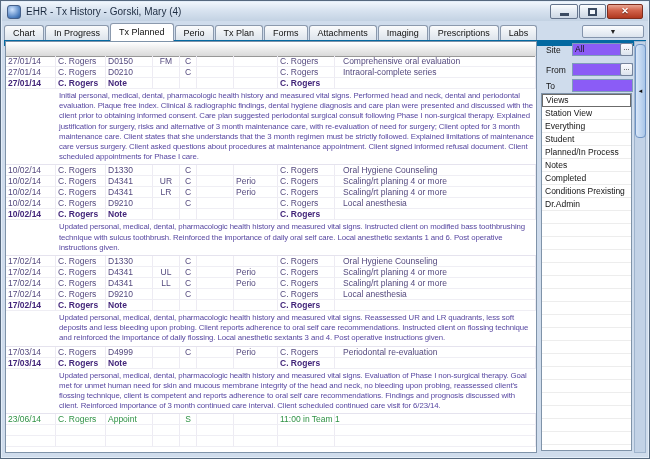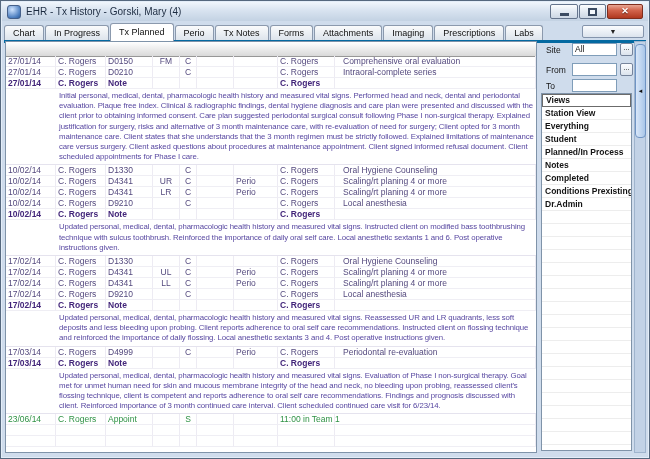--- a/index.html
+++ b/index.html
@@ -18,21 +18,21 @@
   .wb{height:15px;box-sizing:border-box;border:1px solid #64748c;border-radius:2px;
       background:linear-gradient(#fdfefe,#e4ebf3 45%,#ccd7e4);
       display:flex;align-items:center;justify-content:center;}
   .wb-min{width:28px;} .wb-max{width:27px;} 
   .wb-close{width:36px;background:linear-gradient(#e8a694,#d3654d 40%,#b0381f);border-color:#7e2d1d;}
   .glyph-min{width:9px;height:3px;background:#3a4a61;margin-top:5px;}
   .glyph-max{width:9px;height:8px;border:2px solid #3a4a61;box-sizing:border-box;background:#f4f8fc;}
   .glyph-close{color:#fff;font-size:9px;font-weight:bold;line-height:13px;text-shadow:0 1px 1px #5e1d10;}
 
   
-  .tabstrip{position:absolute;top:22px;left:3px;right:3px;height:17px;border-bottom:3px solid #0369a1;}
+  .tabstrip{position:absolute;top:22px;left:3px;right:3px;height:17px;border-bottom:6px solid #0369a1;}
   .tabs{display:flex;align-items:flex-end;height:100%;}
   .tab{height:15px;line-height:15px;padding:0 8px;font-size:9px;color:#101010;
        background:linear-gradient(#fafbfc,#dde4ec);border:1px solid #8b99ad;border-bottom:none;
        border-radius:3px 3px 0 0;margin-right:1px;white-space:nowrap;box-sizing:border-box;}
   .tab.active{background:#ffffff;height:18px;line-height:17px;margin-bottom:-1px;position:relative;z-index:2;}
   .ovf-btn{position:absolute;right:2px;top:2px;width:62px;height:13px;box-sizing:border-box;
            border:1px solid #8494ac;border-radius:2px;background:linear-gradient(#fbfcfe,#dce4ee);
            font-size:7px;color:#222;text-align:center;line-height:11px;}
 
   
@@ -53,28 +53,28 @@
   .row .c{height:11px;line-height:10px;font-size:8.5px;border-right:1px solid #edebf3;border-bottom:1px solid #efeef4;color:#54497e;}
   .row.note .c{font-weight:bold;color:#43267a;}
   .row.appt .c{color:#2f9245;}
   .row.appt .w-appr{overflow:visible;}
   .para{font-size:7.8px;letter-spacing:-0.1px;line-height:10.2px;color:#5747a0;
         padding:2px 0 2px 53px;border-bottom:1px solid #e5e3ee;}
 
   
   .sidebar{position:absolute;left:536px;width:93px;top:0;bottom:0;font-size:8.5px;color:#141414;}
   .slabel{position:absolute;left:6px;line-height:13px;}
-  .sfield{position:absolute;left:32px;width:45px;height:13px;box-sizing:border-box;background:#ffffff;
+  .sfield{position:absolute;left:32px;width:61px;height:13px;box-sizing:border-box;background:#8b5cf6;
           border:1px solid #7f9db9;font-size:8.5px;line-height:11px;padding:0 2px;overflow:hidden;}
   .sbtn{position:absolute;left:80px;width:13px;height:13px;box-sizing:border-box;border:1px solid #76849c;
         border-radius:2px;background:linear-gradient(#fbfcfe,#dce4ee);
         font-size:8px;line-height:8px;text-align:center;color:#222;}
   .listbox{position:absolute;left:1px;right:1px;top:52px;bottom:2px;box-sizing:border-box;
            background:#fff;border:1px solid #7f93a9;overflow:hidden;
-           background-image:repeating-linear-gradient(to bottom,#ffffff 0,#ffffff 12px,#ededed 12px,#ededed 13px);font-weight:bold;}
+           background-image:repeating-linear-gradient(to bottom,#ffffff 0,#ffffff 12px,#ededed 12px,#ededed 13px);}
   .vitem{height:13px;line-height:13px;padding:0 3px;font-size:8.5px;color:#141414;white-space:nowrap;overflow:hidden;}
   .vhead{border:1px solid #6b6b6b;line-height:11px;box-sizing:border-box;background:#fff;}
 
   
   .strip{position:absolute;right:0;top:0;bottom:0;width:12px;box-sizing:border-box;
          background:#c2d2e6;border:1px solid #9fb4cd;}
   .handle{position:absolute;left:0;top:2px;width:9px;height:92px;border-radius:4px;
           background:linear-gradient(90deg,#d9e7f9,#a9c6e8);border:1px solid #6f94c4;
           display:flex;align-items:center;justify-content:center;font-size:6px;color:#111;}
 </style>
@@ -98,21 +98,21 @@
         </div>
     </div>
   </div>
 
   <div class="tabstrip">
     <div class="tabs">
         <div class="tab">Chart</div>
         <div class="tab">In Progress</div>
         <div class="tab active">Tx Planned</div>
         <div class="tab">Perio</div>
-        <div class="tab">Tx Notes</div>
+        <div class="tab">Tx Plan</div>
         <div class="tab">Forms</div>
         <div class="tab">Attachments</div>
         <div class="tab">Imaging</div>
         <div class="tab">Prescriptions</div>
         <div class="tab">Labs</div>
       </div>
     <div class="ovf-btn"><span>▼</span></div>
   </div>
 
   <div class="content">

